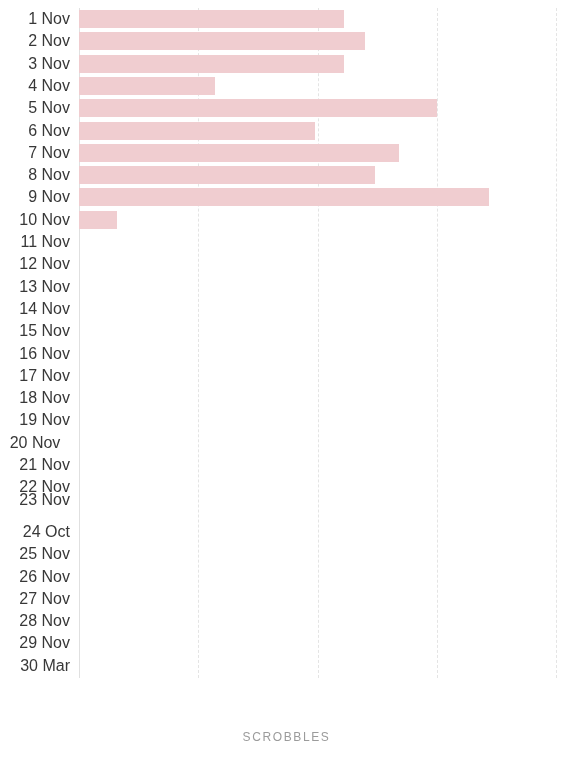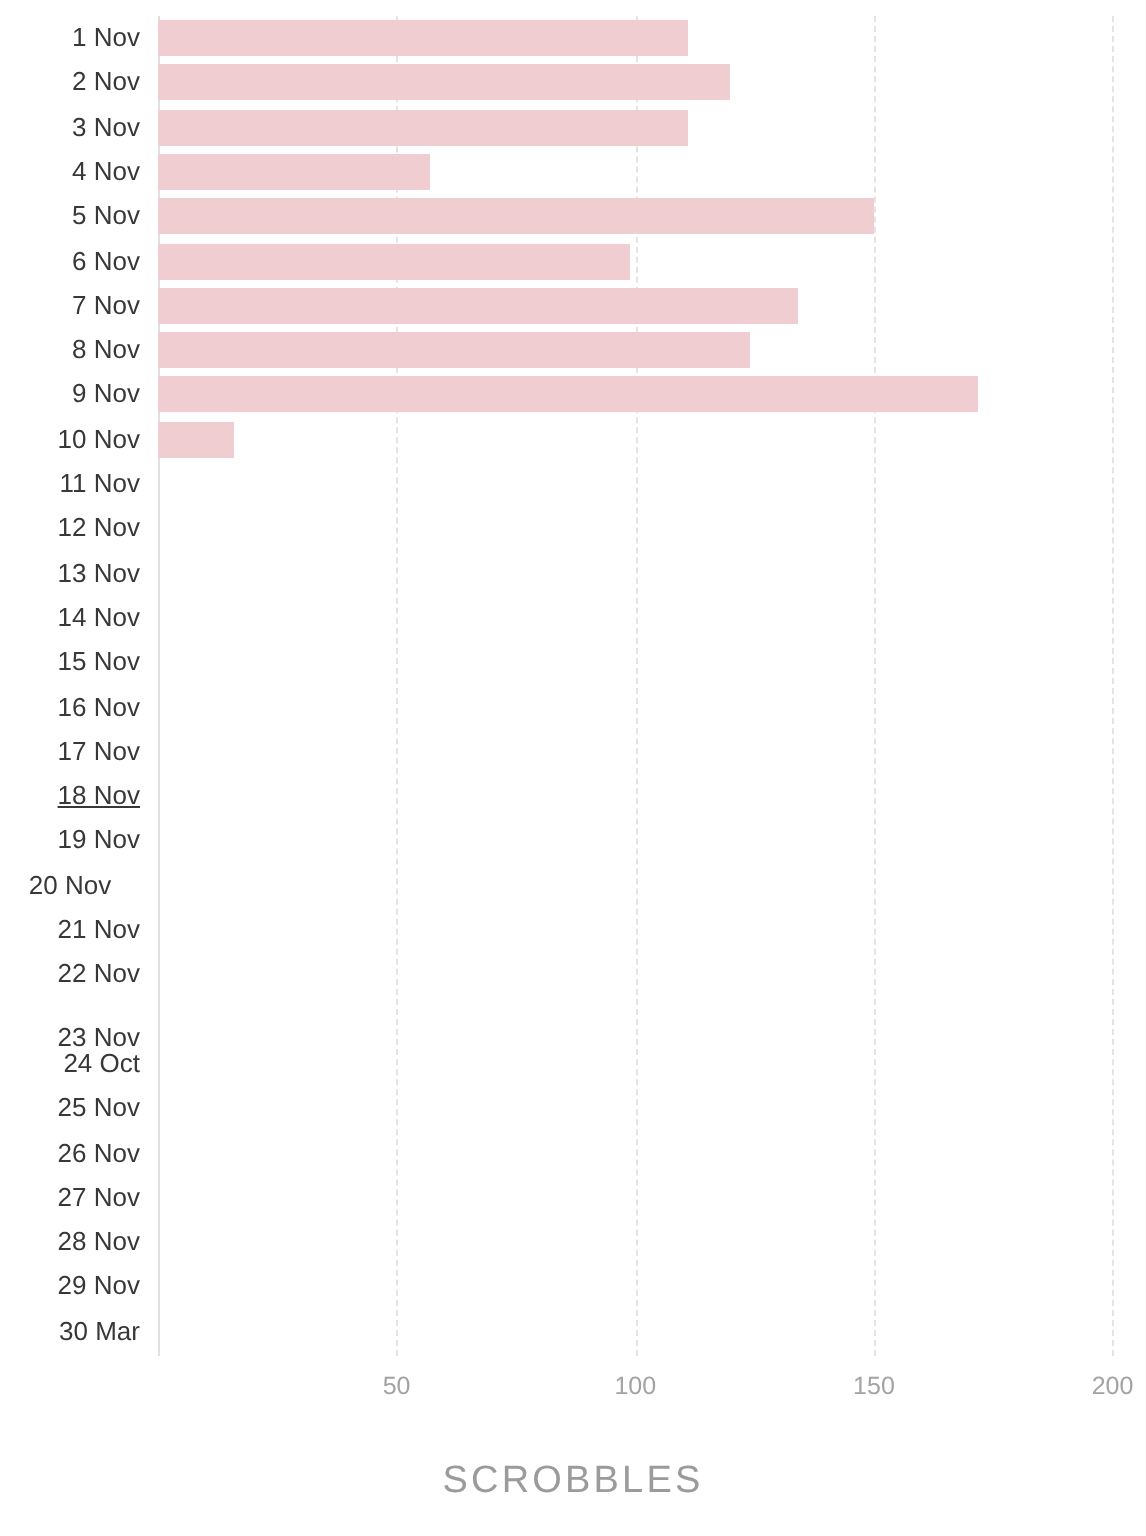--- a/index.html
+++ b/index.html
@@ -76,21 +76,21 @@
     left: 0;
     top: 8px;
     width: 70px;
     height: 670px;
   }
   .y-label {
     position: absolute;
     right: 0;
     width: 70px;
     text-align: right;
-    font-size: 13px;
+    font-size: 16px;
     color: #383838;
     line-height: 22.3px;
     height: 22.3px;
     white-space: nowrap;
   }
 
   
   #x-labels {
     position: absolute;
     left: 0;
@@ -106,21 +106,21 @@
     white-space: nowrap;
   }
 
   
   #x-axis-title {
     position: absolute;
     left: 0;
     top: 730px;
     width: 573px;
     text-align: center;
-    font-size: 19px;
+    font-size: 12px;
     letter-spacing: 1.6px;
     color: #9b9b9b;
   }
 </style>
 </head>
 <body>
 
 <div id="chart-root">
 
   <div id="y-axis-line"></div>
@@ -197,37 +197,31 @@
       <div class="y-label" style="top: 156.1px;">8 Nov</div>
       <div class="y-label" style="top: 178.4px;">9 Nov</div>
       <div class="y-label" style="top: 200.7px;">10 Nov</div>
       <div class="y-label" style="top: 223px;">11 Nov</div>
       <div class="y-label" style="top: 245.3px;">12 Nov</div>
       <div class="y-label" style="top: 267.6px;">13 Nov</div>
       <div class="y-label" style="top: 289.9px;">14 Nov</div>
       <div class="y-label" style="top: 312.2px;">15 Nov</div>
       <div class="y-label" style="top: 334.5px;">16 Nov</div>
       <div class="y-label" style="top: 356.8px;">17 Nov</div>
-      <div class="y-label" style="top: 379.1px; text-decoration: underline;">18 Nov</div>
+      <div class="y-label" style="top: 379.1px;">18 Nov</div>
       <div class="y-label" style="top: 401.4px;">19 Nov</div>
       <div class="y-label" style="top: 423.7px; text-align: center;">20 Nov</div>
       <div class="y-label" style="top: 446px;">21 Nov</div>
       <div class="y-label" style="top: 468.3px;">22 Nov</div>
-      <div class="y-label" style="top: 500px;">23 Nov</div>
+      <div class="y-label" style="top: 481px;">23 Nov</div>
       <div class="y-label" style="top: 512.9px;">24 Oct</div>
       <div class="y-label" style="top: 535.2px; margin-left: 39px;">25 Nov</div>
       <div class="y-label" style="top: 557.5px;">26 Nov</div>
       <div class="y-label" style="top: 579.8px;">27 Nov</div>
       <div class="y-label" style="top: 602.1px;">28 Nov</div>
       <div class="y-label" style="top: 624.4px;">29 Nov</div>
       <div class="y-label" style="top: 646.7px;">30 Mar</div>
     </div>
 
-  <div id="x-labels">
-      <div class="x-label" style="left: 198.324px;">50</div>
-      <div class="x-label" style="left: 317.647px;">100</div>
-      <div class="x-label" style="left: 436.971px;">150</div>
-      <div class="x-label" style="left: 556.295px;">200</div>
-    </div>
 
   <div id="x-axis-title">SCROBBLES</div>
 
 </div>
 
 </body></html>

